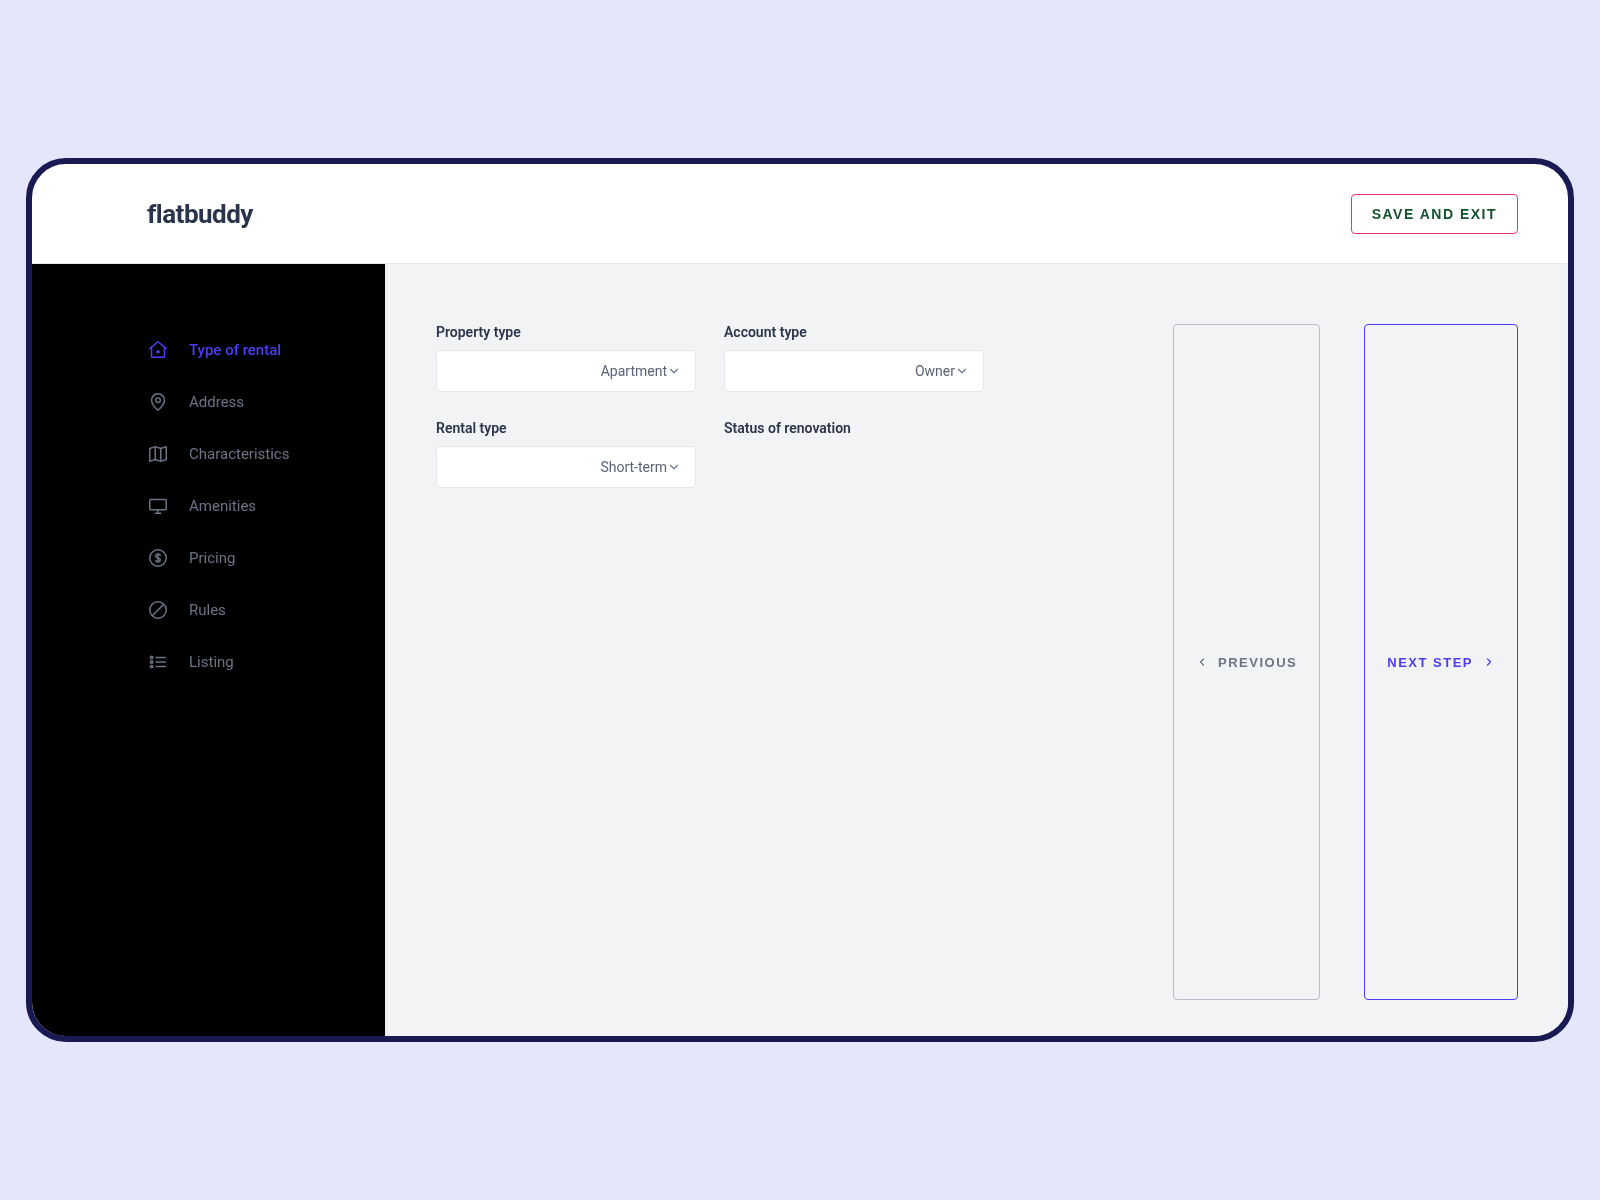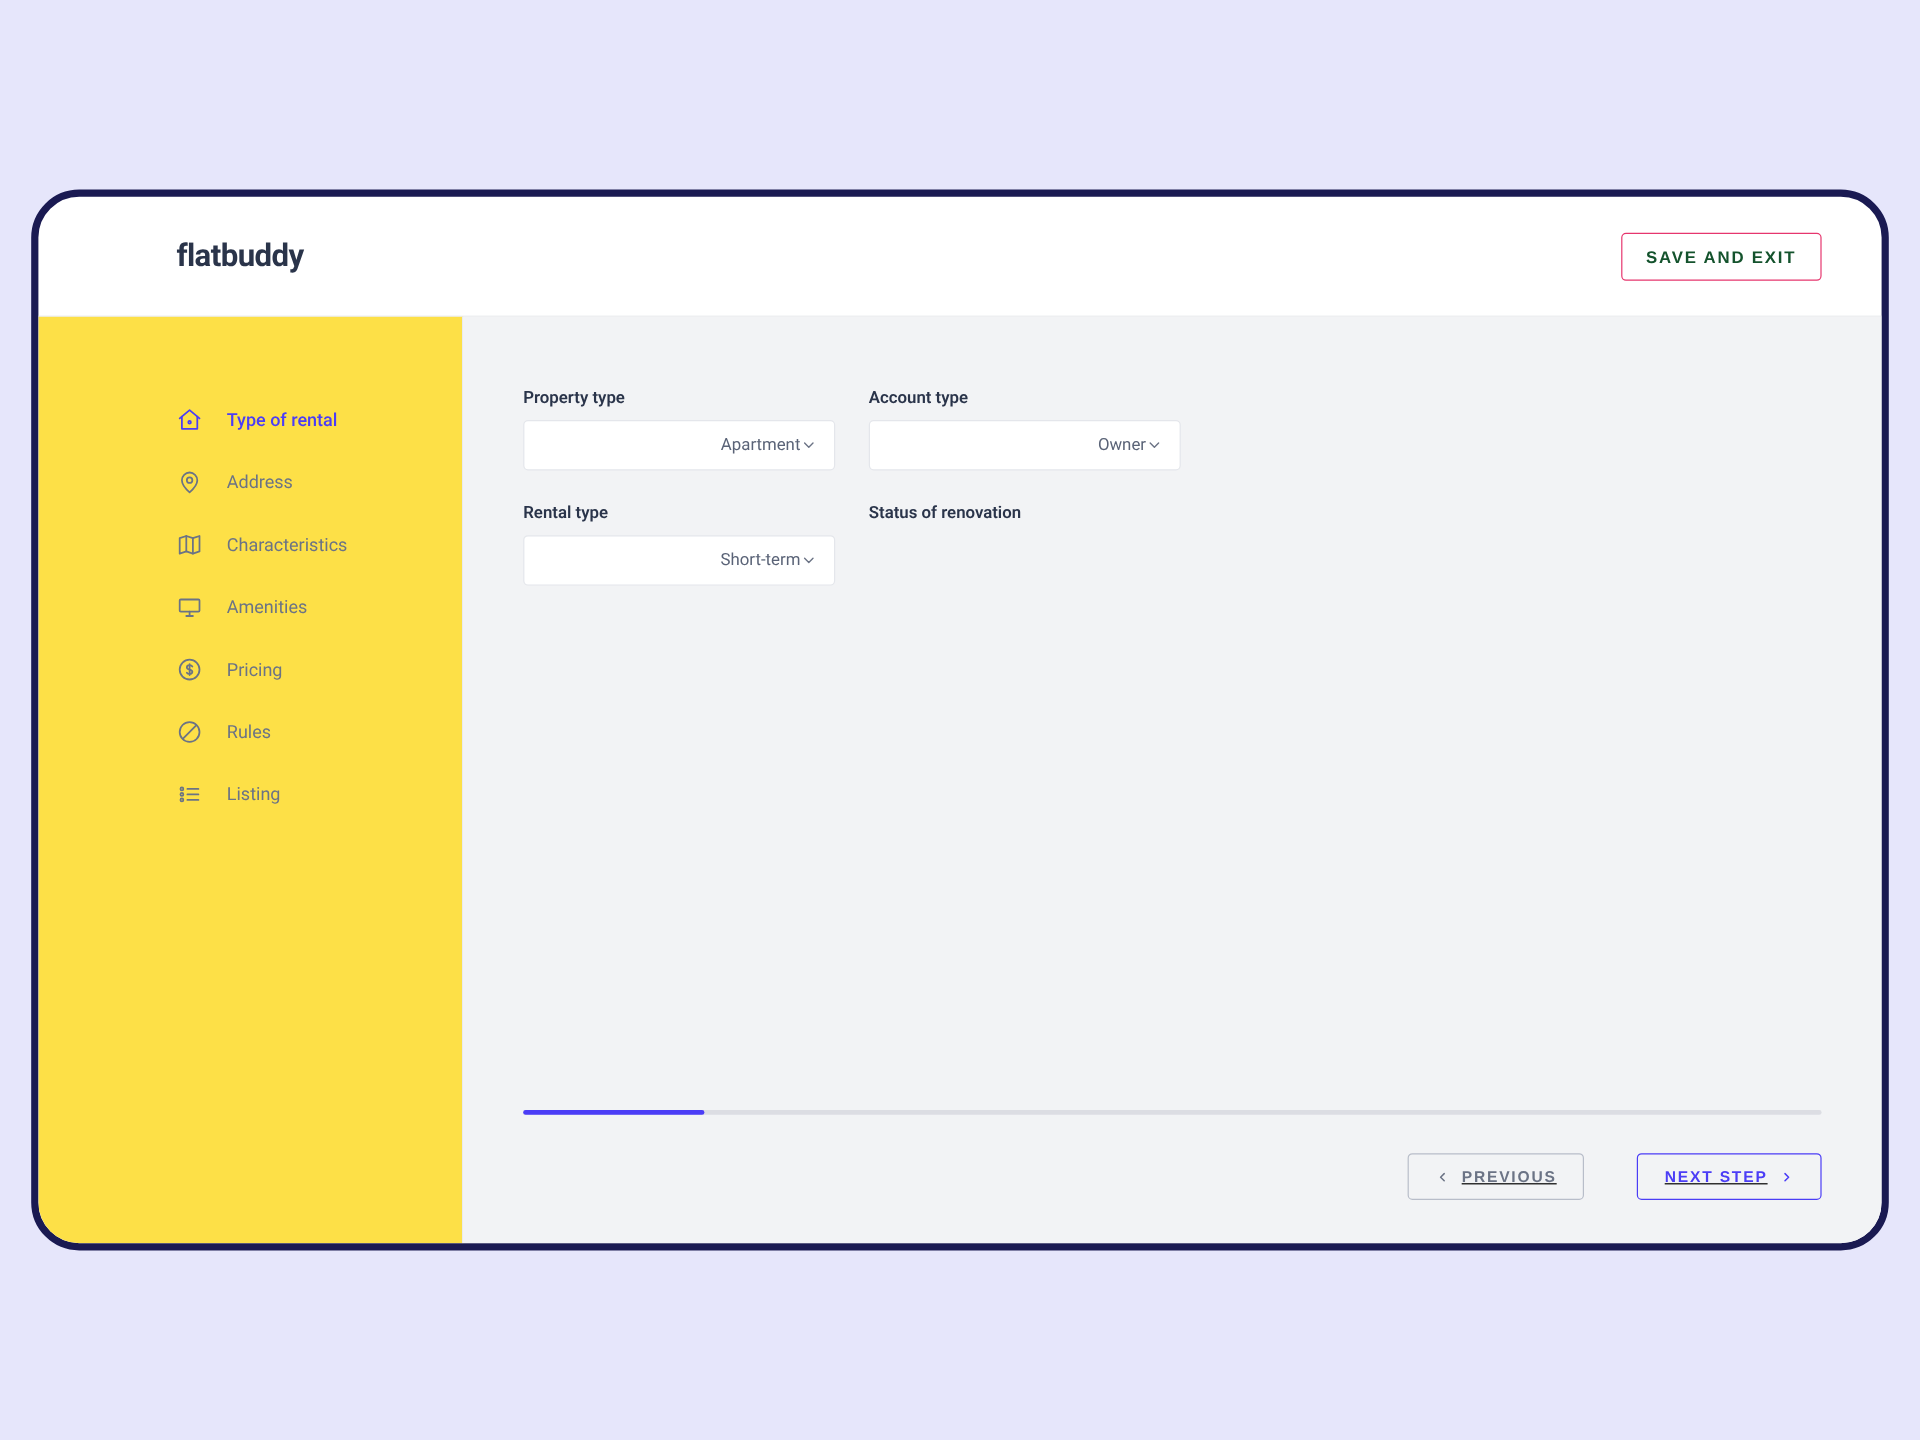--- a/index.html
+++ b/index.html
@@ -46,21 +46,21 @@
     border-radius: 4px;
     cursor: pointer;
   }
   .body {
     flex: 1;
     display: flex;
     min-height: 0;
   }
   .sidebar {
     width: 354px;
-    background: #fde047;
+    background: #000000;
     border-right: 1px solid #E9EAEE;
     padding: 60px 0 0 115px;
   }
   .nav-item {
     display: flex;
     align-items: center;
     gap: 20px;
     height: 52px;
     cursor: pointer;
   }
@@ -75,21 +75,21 @@
   .nav-item.active .nav-icon { color: #4B3DF6; }
   .nav-label {
     font-size: 15px;
     color: #6B7385;
   }
   .nav-item.active .nav-label { color: #4B3DF6; font-weight: 500; }
   .main {
     flex: 1;
     background: #F2F3F5;
     display: flex;
-    flex-direction: column;
+    flex-direction: row;
     padding: 60px 50px 36px 50px;
   }
   .form-area {
     flex: 1;
     display: flex;
     gap: 28px;
   }
   .form-col { display: flex; flex-direction: column; gap: 28px; }
   .field-label {
     font-size: 14px;
@@ -126,21 +126,20 @@
   .progress-fill {
     position: absolute;
     left: 0; top: 0; bottom: 0;
     width: 14%;
     background: #4B3DF6;
     border-radius: 2px;
   }
   .footer-buttons {
     display: flex;
     justify-content: flex-end;
-    text-decoration: underline;
   }
   .btn {
     display: flex;
     align-items: center;
     gap: 10px;
     padding: 11px 22px;
     border-radius: 4px;
     font-size: 13px;
     font-weight: 600;
     letter-spacing: 1.5px;

